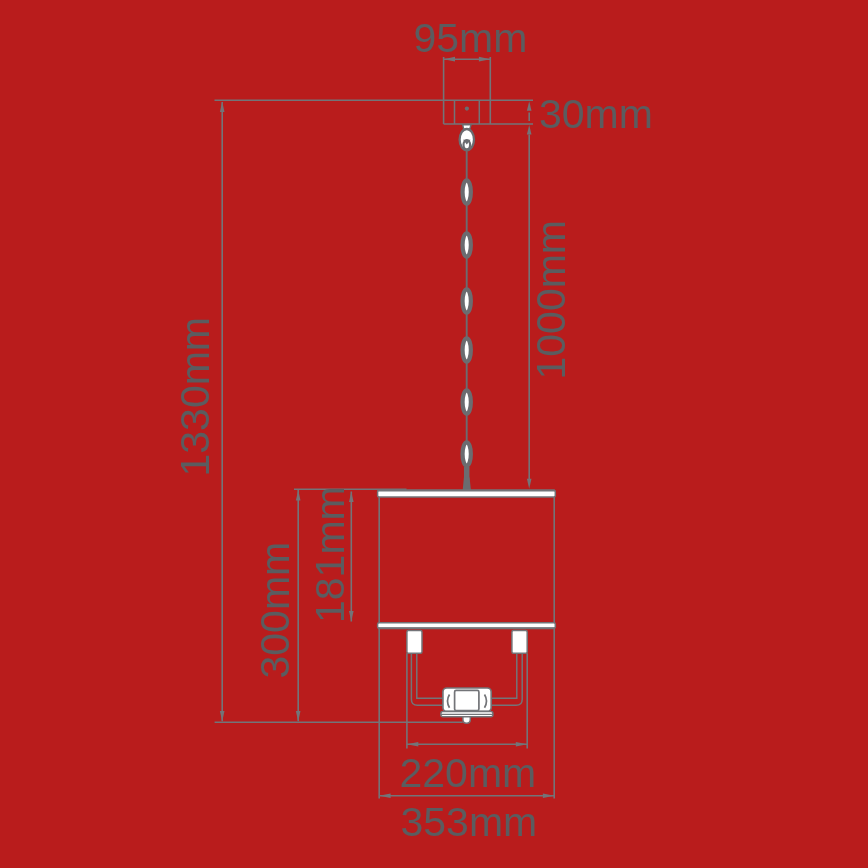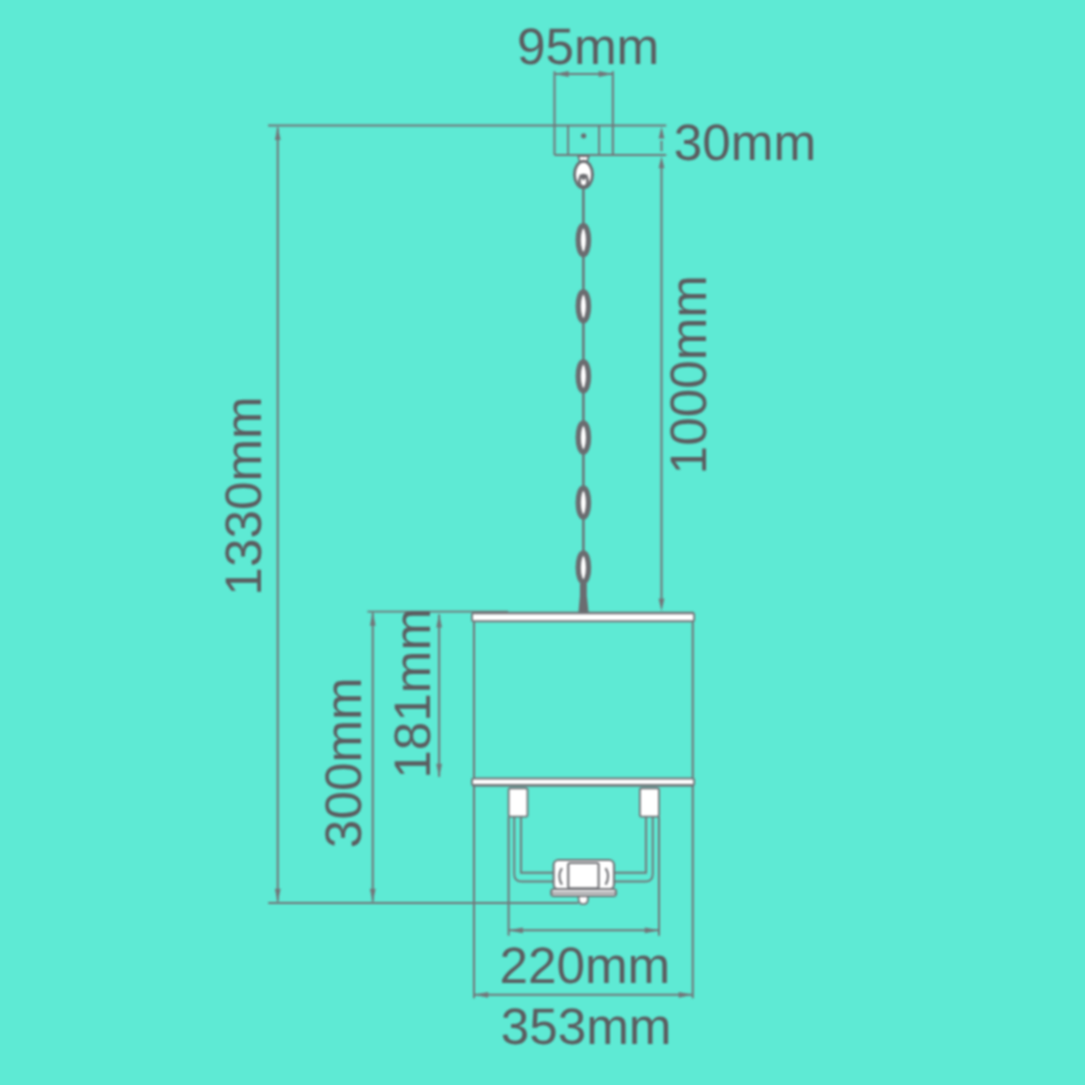--- a/index.html
+++ b/index.html
@@ -1,16 +1,16 @@
 <!DOCTYPE html>
 <html><head>
 <meta charset="utf-8">
 <style>
   html,body{margin:0;padding:0;background:#ffffff;}
-  .stage{width:868px;height:868px;position:relative;overflow:hidden;background:#5eead4;}
+  .stage{width:868px;height:868px;position:relative;overflow:hidden;background:#b91c1c;}
   svg{display:block;filter:blur(0.75px);}
   text{font-family:"Liberation Sans", sans-serif;fill:#5b5c5f;}
 </style>
 </head>
 <body>
 <div class="stage">
 <svg width="868" height="868" viewBox="0 0 868 868">
 <g stroke-linecap="butt" fill="none">
 
 <line x1="214.5" y1="100.3" x2="533" y2="100.3" stroke="#737478" stroke-width="1.6"></line>

